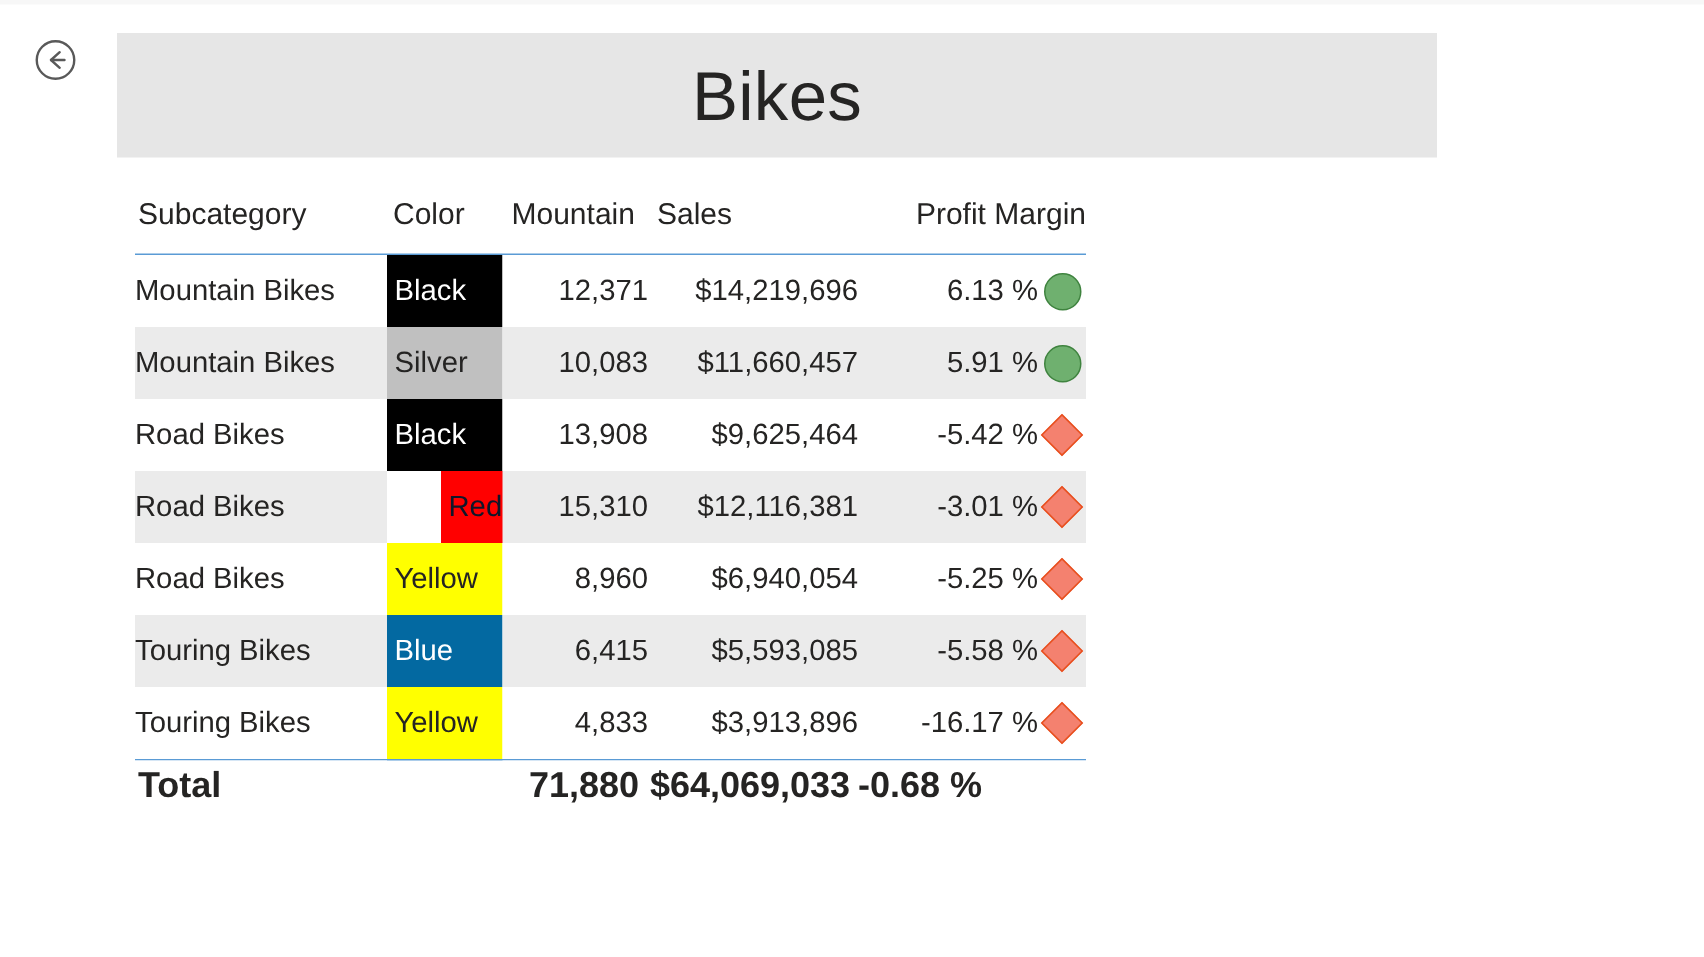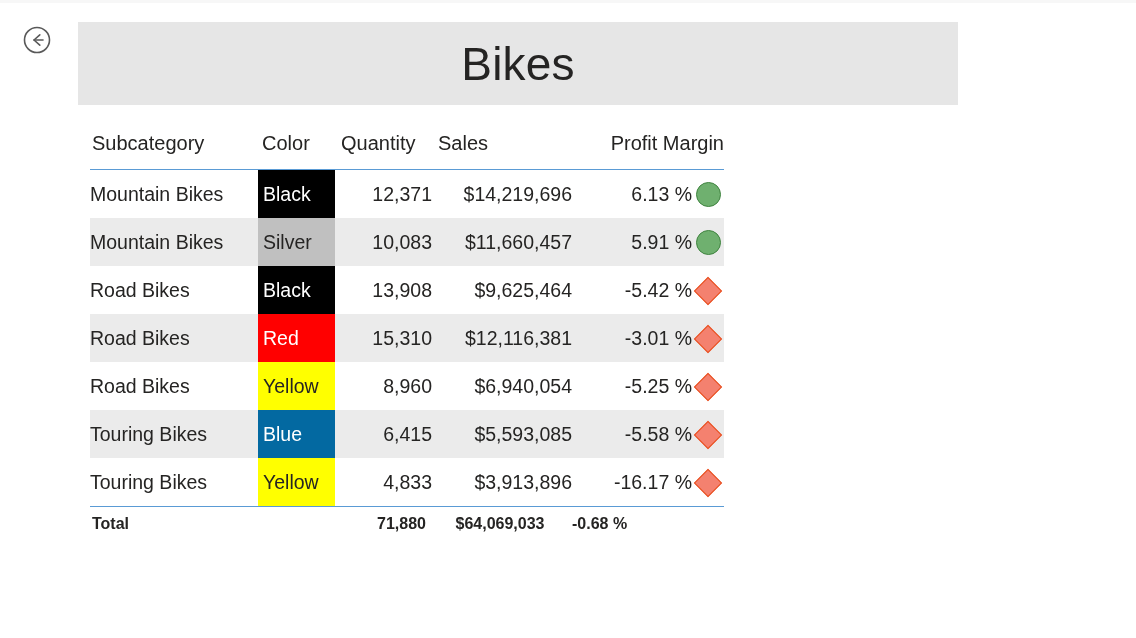--- a/index.html
+++ b/index.html
@@ -176,21 +176,21 @@
     padding: 0;
     height: 1px;
     background: #5a9bd5;
   }
 
   tbody tr.total-row td {
     height: 34px;
     padding: 0;
     vertical-align: middle;
     font-weight: bold;
-    font-size: 16px;
+    font-size: 24px;
     background: #ffffff;
     white-space: nowrap;
   }
   tbody tr.total-row td.cell-subcat { text-align: left;  padding-left: 2px; }
   tbody tr.total-row td.cell-qty    { text-align: right; padding-right: 6px; }
   tbody tr.total-row td.cell-sales  { text-align: center; padding-right: 4px; }
   tbody tr.total-row td.cell-margin { text-align: left; padding-right: 2px; }
 </style>
 </head>
 <body>
@@ -218,21 +218,21 @@
       <col class="c-color">
       <col class="c-qty">
       <col class="c-sales">
       <col class="c-margin">
       <col class="c-kpi">
     </colgroup>
     <thead>
       <tr>
         <th class="h-subcat">Subcategory</th>
         <th class="h-color">Color</th>
-        <th class="h-qty">Quantity</th>
+        <th class="h-qty">Mountain</th>
         <th class="h-sales">Sales</th>
         <th class="h-margin" colspan="2">Profit Margin</th>
       </tr>
       <tr class="header-rule">
         <th colspan="6"></th>
       </tr>
     </thead>
     <tbody id="table-body">
         <tr class="data-row">
           <td class="cell-subcat">Mountain Bikes</td>
@@ -260,21 +260,21 @@
             <div class="color-chip" style="background: rgb(0, 0, 0); color: rgb(255, 255, 255);">Black</div>
           </td>
           <td class="cell-qty">13,908</td>
           <td class="cell-sales">$9,625,464</td>
           <td class="cell-margin">-5.42 %</td>
           <td class="cell-kpi"><span class="kpi-diamond"></span></td>
         </tr>
         <tr class="data-row alt">
           <td class="cell-subcat">Road Bikes</td>
           <td class="cell-color">
-            <div class="color-chip" style="background: rgb(255, 0, 0); color: #ffffff;">Red</div>
+            <div class="color-chip" style="background: rgb(255, 0, 0); color: #0f172a; margin-left: 36px;">Red</div>
           </td>
           <td class="cell-qty">15,310</td>
           <td class="cell-sales">$12,116,381</td>
           <td class="cell-margin">-3.01 %</td>
           <td class="cell-kpi"><span class="kpi-diamond"></span></td>
         </tr>
         <tr class="data-row">
           <td class="cell-subcat">Road Bikes</td>
           <td class="cell-color">
             <div class="color-chip" style="background: rgb(255, 255, 0); color: rgb(37, 36, 35);">Yellow</div>

